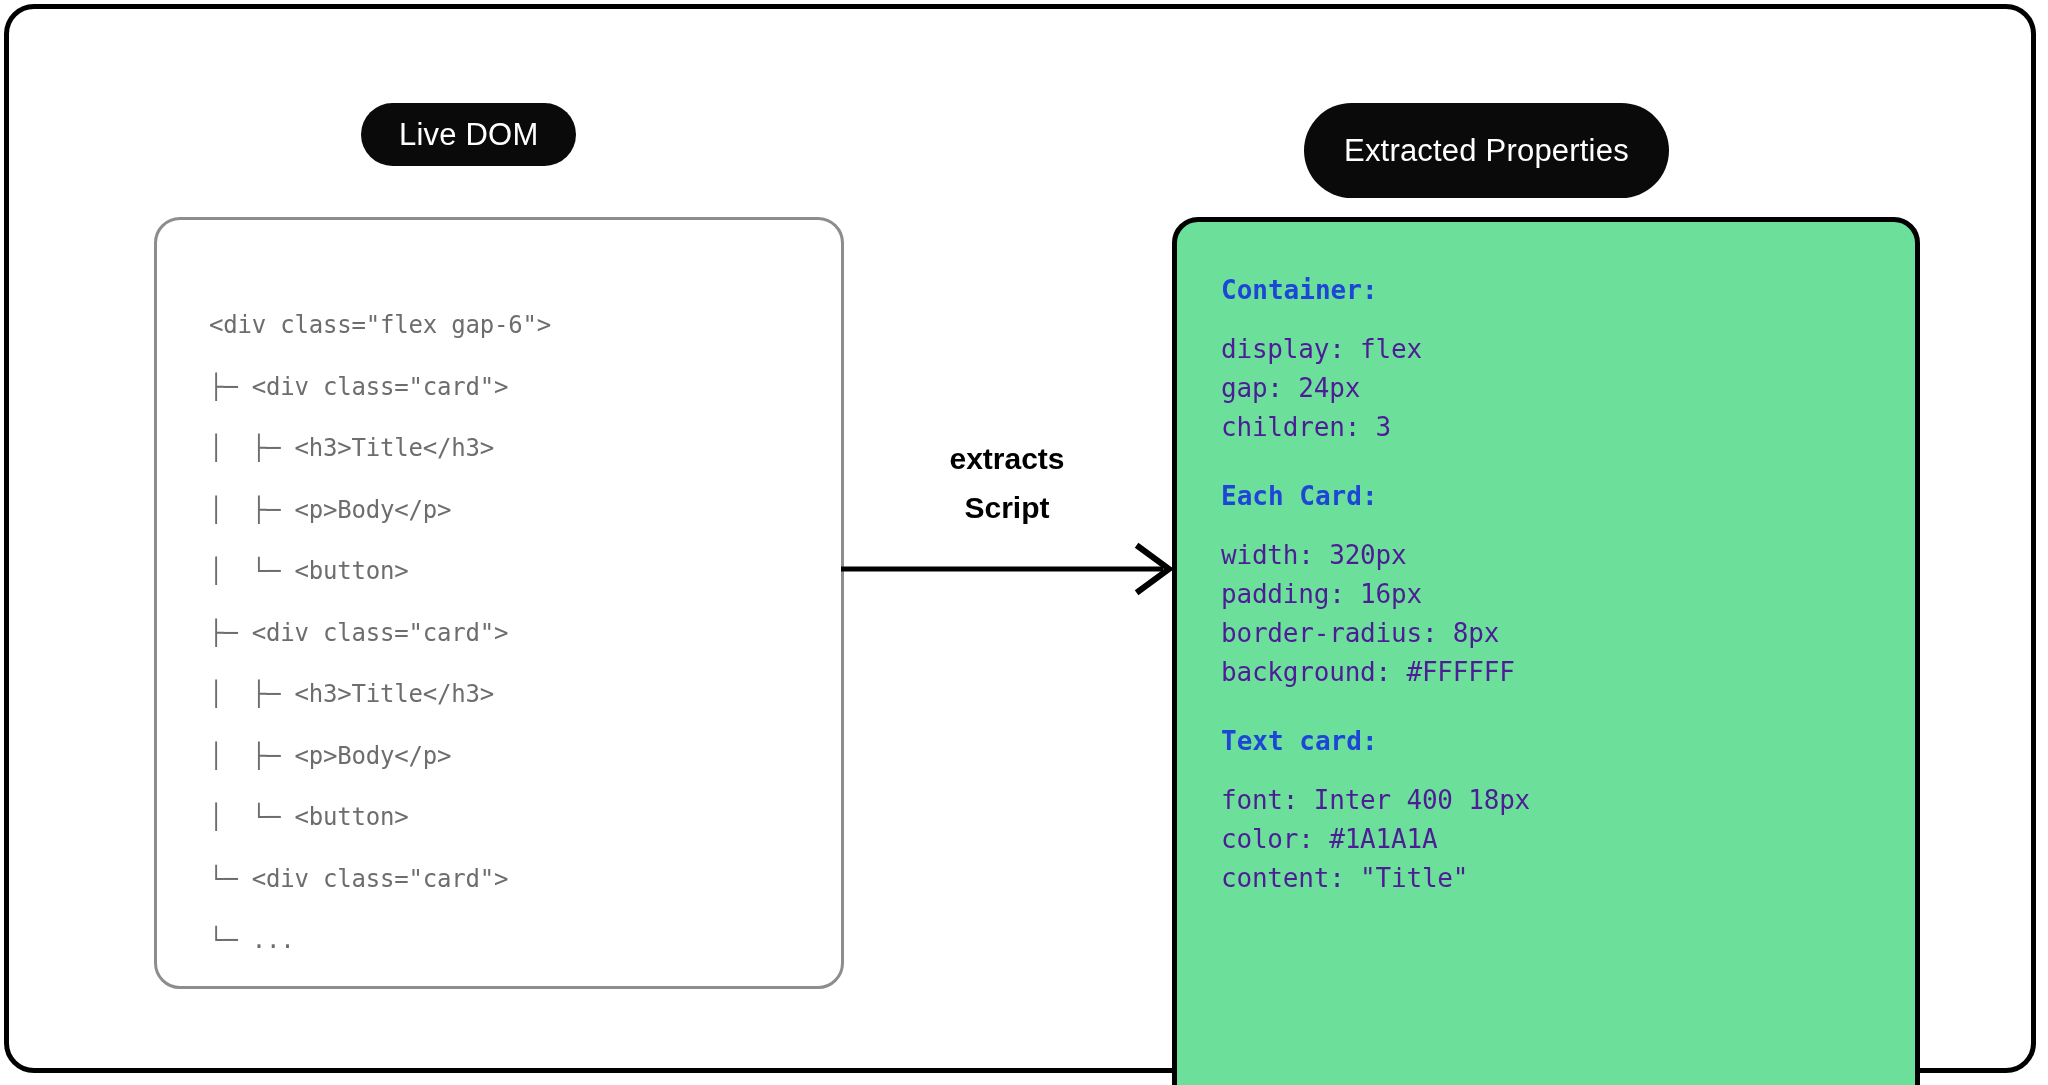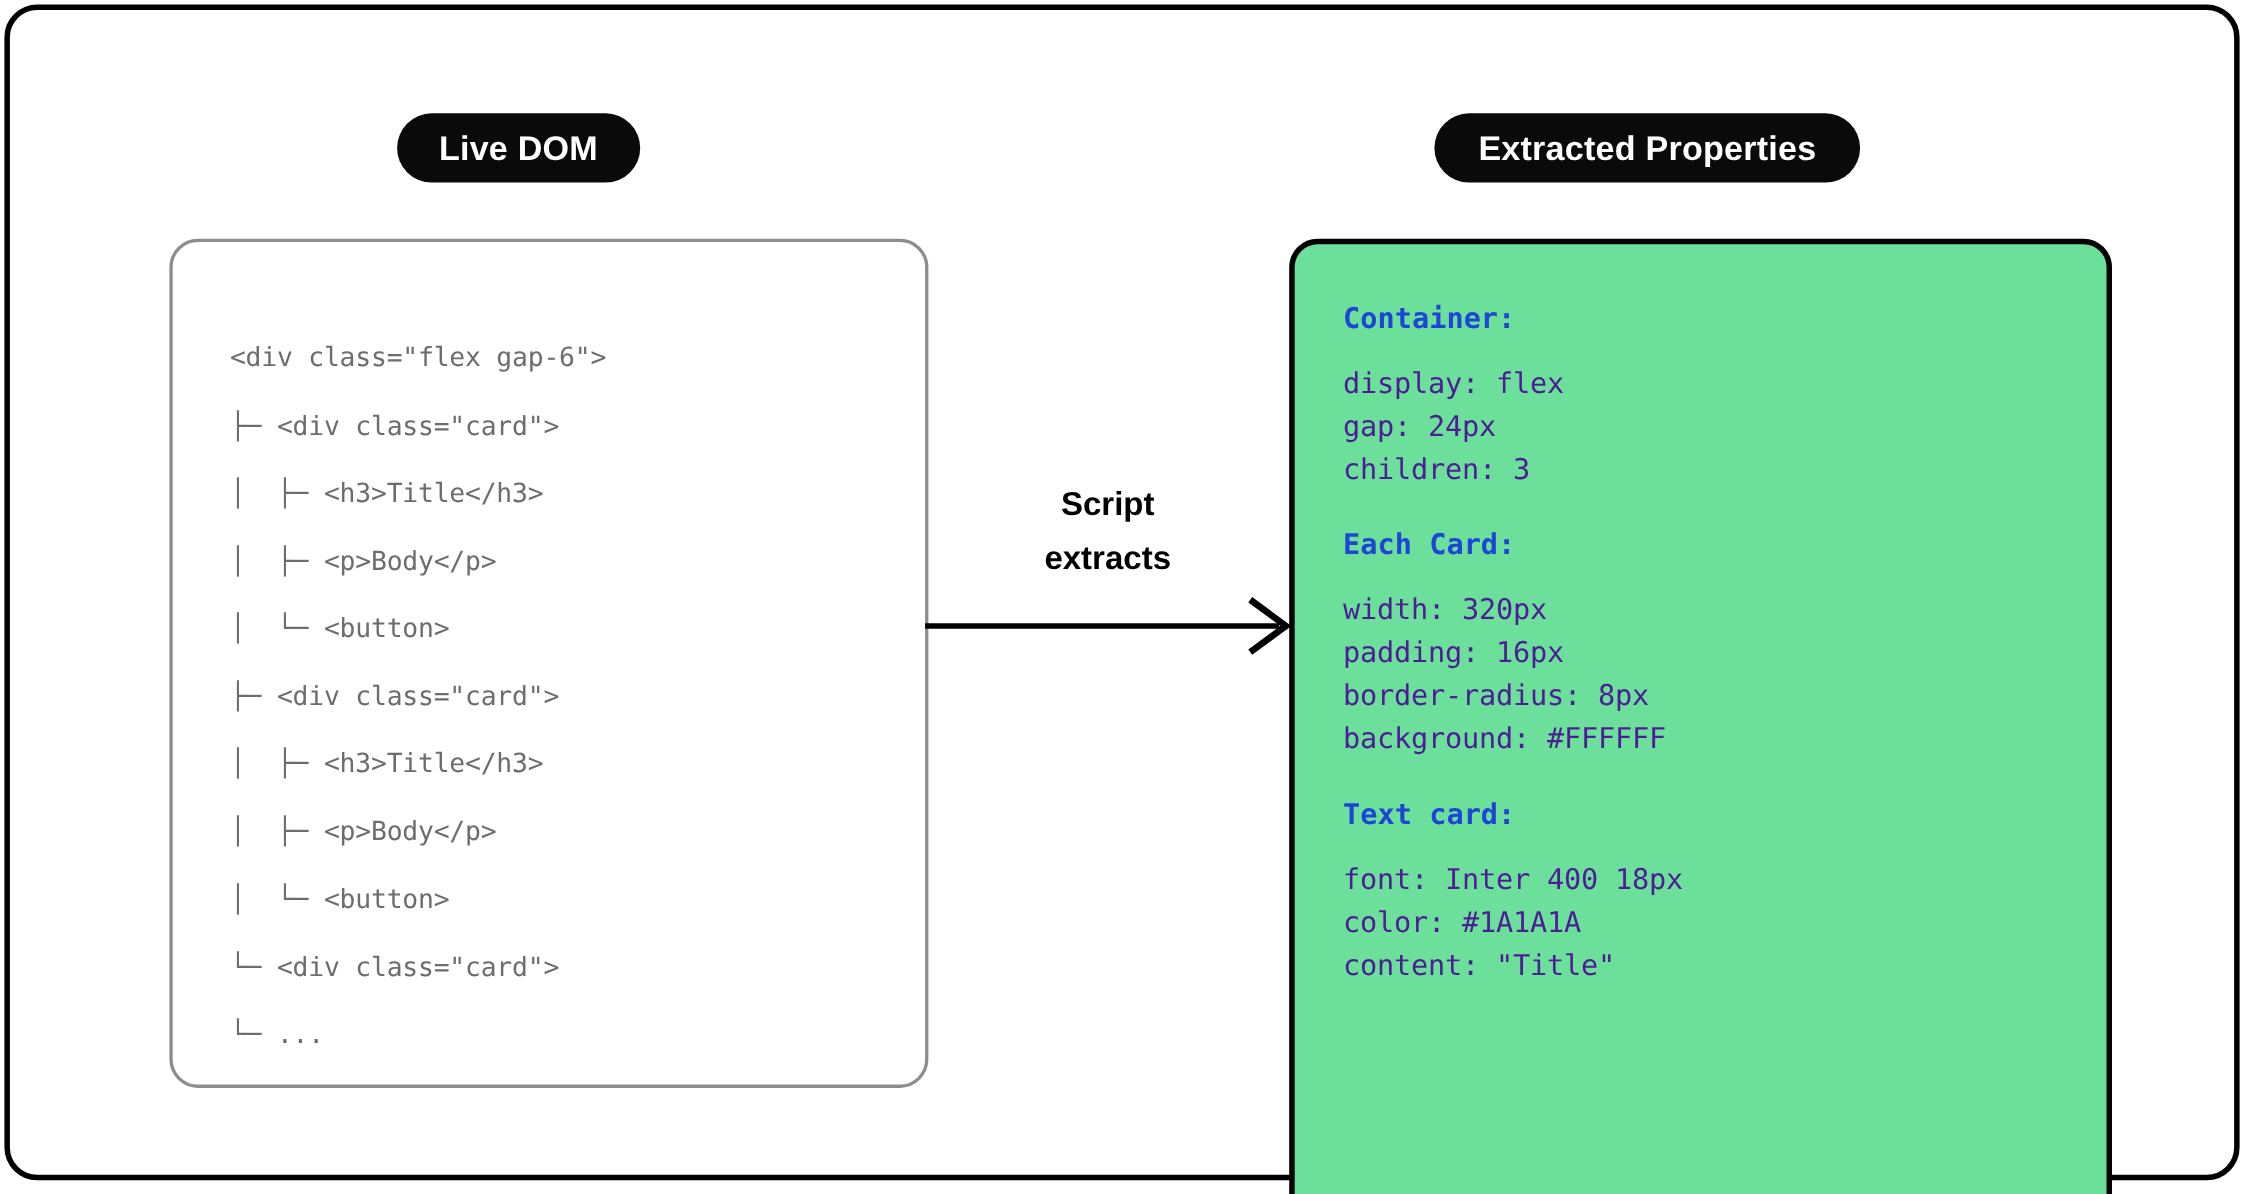--- a/index.html
+++ b/index.html
@@ -13,26 +13,26 @@
     border-radius:30px;
   }
 
   
   .pill{
     position:absolute;
     background:#0a0a0a;
     color:#ffffff;
     border-radius:999px;
     display:flex;align-items:center;justify-content:center;
-    font-weight:700;
+    font-weight:400;
     letter-spacing:.2px;
     white-space:nowrap;
   }
   #pill-live{ left:352px; top:94px; height:63px; padding:0 38px; font-size:31px; }
-  #pill-extracted{ left:1295px; top:94px; height:63px; padding:0 40px; font-size:31px; }
+  #pill-extracted{ left:1295px; top:94px; height:63px; padding:16px 40px; font-size:31px; }
 
   
   #dom-panel{
     position:absolute;
     left:145px; top:208px; width:690px; height:772px;
     box-sizing:border-box;
     background:#ffffff;
     border:3px solid #8d8d8d;
     border-radius:26px;
   }
@@ -110,22 +110,22 @@
 │  └─ &lt;button&gt;
 ├─ &lt;div class="card"&gt;
 │  ├─ &lt;h3&gt;Title&lt;/h3&gt;
 │  ├─ &lt;p&gt;Body&lt;/p&gt;
 │  └─ &lt;button&gt;
 └─ &lt;div class="card"&gt;
 └─ ...</div>
   </div>
 
   <div id="arrow-label">
+    <div>extracts</div>
     <div>Script</div>
-    <div>extracts</div>
   </div>
 
   <svg id="arrow-svg" viewBox="0 0 360 70">
     <line x1="12" y1="35" x2="334" y2="35" stroke="#000000" stroke-width="5"></line>
     <polyline points="310,13 340,35 310,57" fill="none" stroke="#000000" stroke-width="6" stroke-linecap="square" stroke-linejoin="miter"></polyline>
   </svg>
 
   <div class="pill" id="pill-extracted">Extracted Properties</div>
 
   <div id="props-panel">

